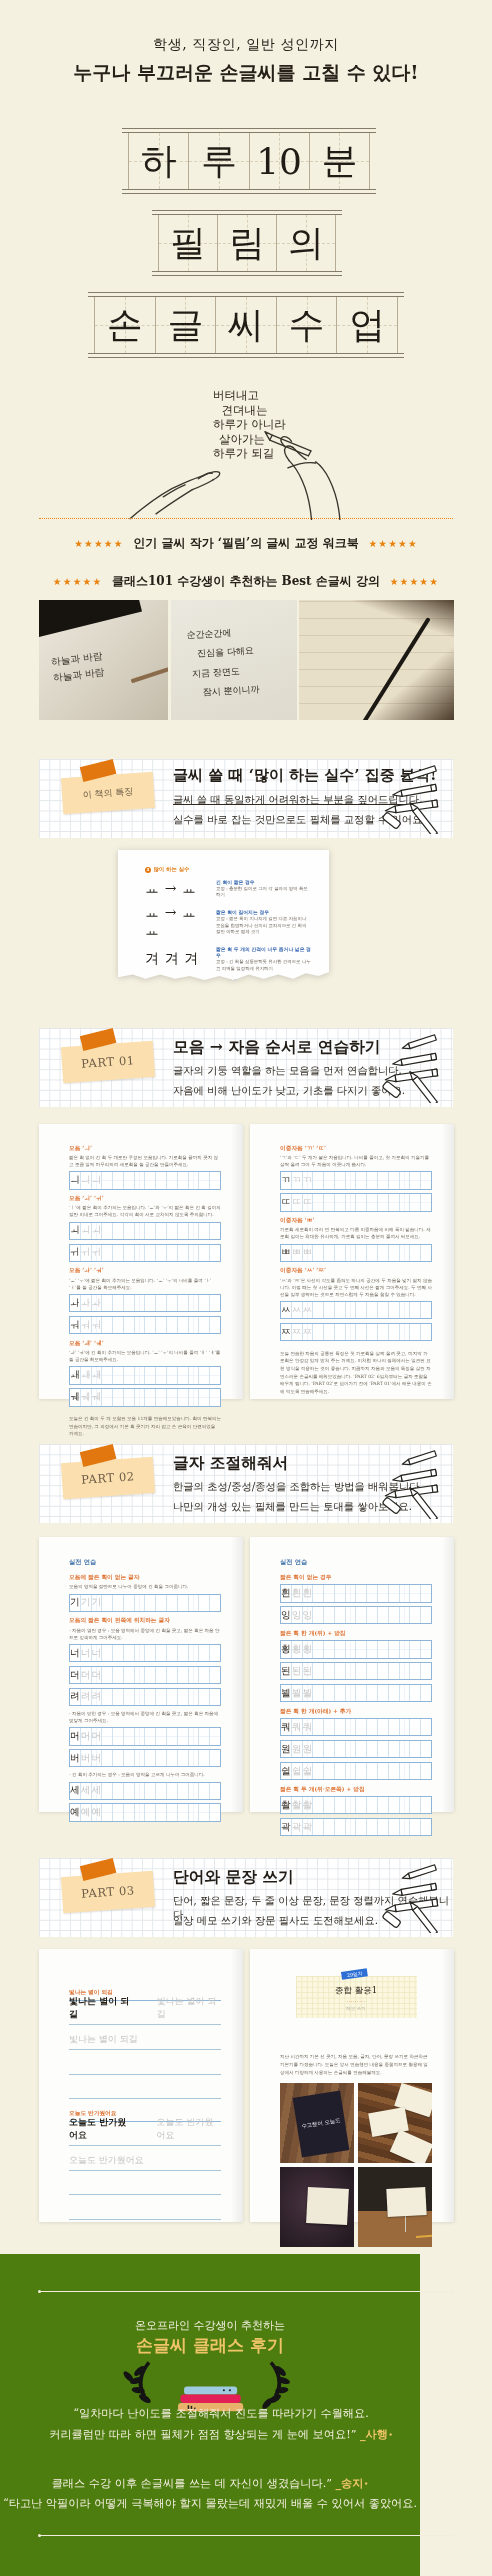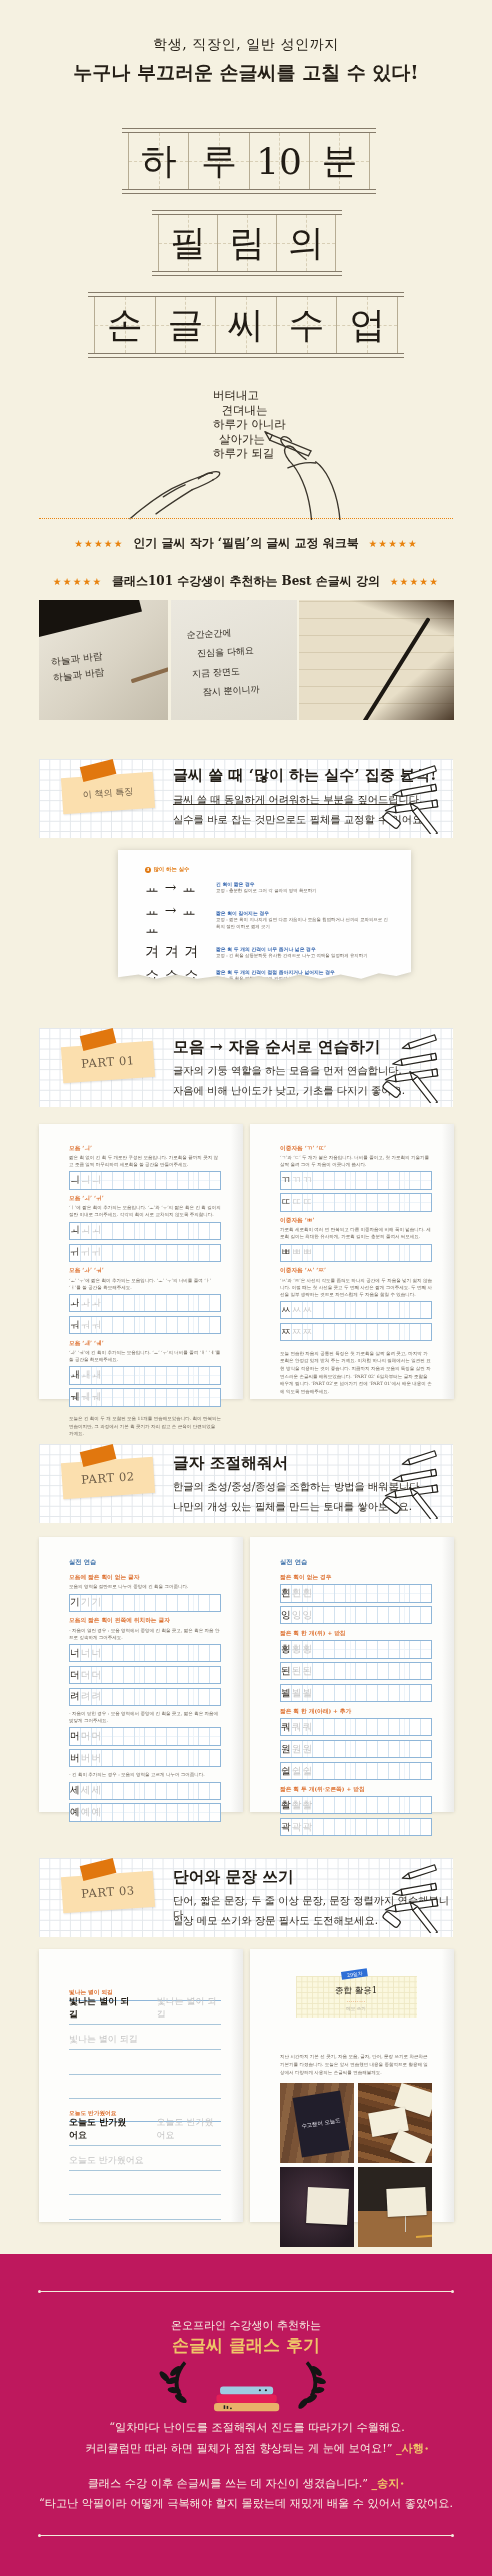--- a/index.html
+++ b/index.html
@@ -59,21 +59,21 @@
           transform:rotate(-4deg);box-shadow:0.6px 1.2px 1.8px rgba(0,0,0,.10);
           display:flex;align-items:center;justify-content:center;color:#6b5b46;}
   .tape{position:absolute;left:42px;top:3.6px;width:34px;height:14.5px;background:#e1770e;transform:rotate(-14deg);z-index:2;}
   .btitle{position:absolute;left:134px;top:8.5px;font-size:15.7px;font-weight:bold;color:#211c15;}
   .bl1{position:absolute;left:134px;top:36px;font-size:10.3px;color:#2e281f;}
   .bl2{position:absolute;left:134px;top:56px;font-size:10.3px;color:#2e281f;}
   .pencils{position:absolute;right:8.5px;top:3.6px;}
 
   
   .sheetwrap{left:118px;top:850px;filter:drop-shadow(0 1.8px 3px rgba(0,0,0,.18));}
-  .sheet{width:293px;height:134px;background:#fefefe;
+  .sheet{width:211px;height:134px;background:#fefefe;
      clip-path:polygon(0 0,100% 0,100% 91%,95% 94%,89% 92%,83% 96%,76% 93%,69% 96%,62% 93%,55% 97%,48% 94%,41% 97%,34% 94%,27% 96%,20% 93%,13% 96%,7% 93%,0 95%);
      padding:15.7px 18px 0 27px;box-sizing:border-box;}
   .mshead{color:#e1770e;font-size:5.4px;font-weight:bold;margin-bottom:6px;}
   .msbadge{display:inline-block;width:6px;height:6px;border-radius:50%;background:#e1770e;color:#fff;
            font-size:4.2px;line-height:6px;text-align:center;margin-right:2.4px;font-family:"DejaVu Sans",sans-serif;}
   .mrow{display:flex;margin-bottom:5.4px;align-items:center;}
   .mchars{width:71px;font-size:14px;color:#241f18;letter-spacing:0.6px;}
   .mtext{flex:1;}
   .mt{color:#3465ae;font-size:4.8px;font-weight:bold;margin-bottom:1.2px;}
   .mf{font-size:4.4px;color:#6b6257;line-height:1.5;}
@@ -118,21 +118,21 @@
   .pg2{background:repeating-linear-gradient(15deg,#6e4426 0 6px,#8a5a32 6px 12px,#5e3a20 12px 19.4px);}
   .pg2 .wcard{position:absolute;width:37px;height:24px;background:#f4efdc;box-shadow:0 0.6px 1.2px rgba(0,0,0,.4);}
   .pg3{background:radial-gradient(circle at 45% 45%,#4a3542 0%,#241a22 85%);}
   .pg3 .note{position:absolute;top:20.6px;left:27px;width:41px;height:36px;background:#efe9d8;transform:rotate(3deg);box-shadow:0 1.2px 2.4px rgba(0,0,0,.5);}
   .pg4{background:linear-gradient(180deg,#2a241f 0 55%,#9a6a3c 55% 100%);}
   .pg4 .holder{position:absolute;top:46px;left:47px;width:1.2px;height:19.4px;background:#cfcabe;}
   .pg4 .hcard{position:absolute;top:20.6px;left:29px;width:39px;height:28px;background:#f2edda;transform:rotate(-3deg);box-shadow:0 0.6px 1.8px rgba(0,0,0,.5);}
   .pg4 .pcl{position:absolute;top:68px;left:58px;width:28px;height:2.4px;background:#e0a93e;transform:rotate(-4deg);}
 
   
-  .footer{top:2254px;left:0;width:492px;height:322px;background:#be185d;}
+  .footer{top:2254px;left:0;width:420px;height:322px;background:#4d7c0f;}
   .fdiv{position:absolute;left:39px;width:414px;height:1.2px;background:#f2eddc;}
   .fdiv::before,.fdiv::after{content:"";position:absolute;top:-1.2px;width:3.6px;height:3.6px;border-radius:50%;background:#f2eddc;}
   .fdiv::before{left:-1.2px;} .fdiv::after{right:-1.2px;}
   .fsub{position:absolute;top:64px;left:0;right:0;text-align:center;font-size:11px;color:#f6f1e3;}
   .ftitle{position:absolute;top:80px;left:0;right:0;text-align:center;font-size:17px;font-weight:bold;color:#efc468;}
   .fbadge{position:absolute;top:106px;left:50%;transform:translateX(-50%);}
   .frev{position:absolute;left:0;right:0;text-align:center;color:#f6f1e3;font-size:11.2px;line-height:20px;}
   .fauthor{color:#efc468;font-weight:bold;}
   .fauthor::after{content:"•";font-size:6.7px;vertical-align:1.2px;margin-left:0.6px;}
 </style>
@@ -1031,21 +1031,21 @@
       </g>
       <rect x="112" y="44" width="88" height="13" rx="5" fill="#9fcbe1"></rect>
       <circle cx="178" cy="50" r="1.8" fill="#222"></circle>
         <circle cx="188" cy="50" r="1.8" fill="#222"></circle>
       <rect x="106" y="57" width="100" height="14" rx="5" fill="#e31f57"></rect>
       <rect x="102" y="71" width="108" height="14" rx="5" fill="#e9b26a"></rect>
       <rect x="118" y="75" width="2.5" height="6" fill="#222"></rect>
         <rect x="123" y="76" width="2.5" height="5" fill="#222"></rect>
         <circle cx="130" cy="80" r="1.5" fill="#222"></circle>
     </svg>
-    <div class="frev" style="top:164px;padding-left:22px;">
+    <div class="frev" style="top:150px;padding-left:22px;">
       <div>“일차마다 난이도를 조절해줘서 진도를 따라가기 수월해요.</div>
       <div><span>커리큘럼만 따라 하면 필체가 점점 향상되는 게 눈에 보여요!”</span>
            <span class="fauthor">_사행</span></div>
     </div>
     <div class="frev" style="top:219px;">
       <div><span>클래스 수강 이후 손글씨를 쓰는 데 자신이 생겼습니다.”</span>
            <span class="fauthor">_송지</span></div>
       <div>“타고난 악필이라 어떻게 극복해야 할지 몰랐는데 재밌게 배울 수 있어서 좋았어요.</div>
     </div>
     <div class="fdiv" style="top:281px;"></div>

